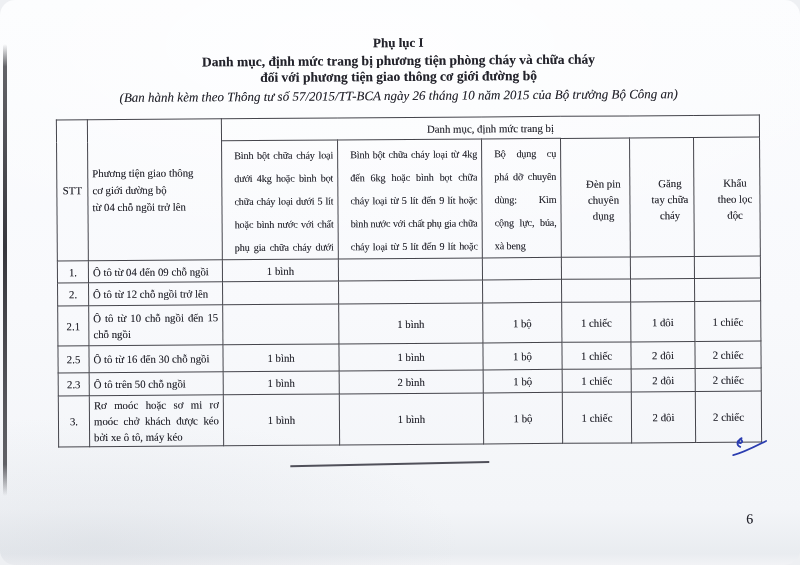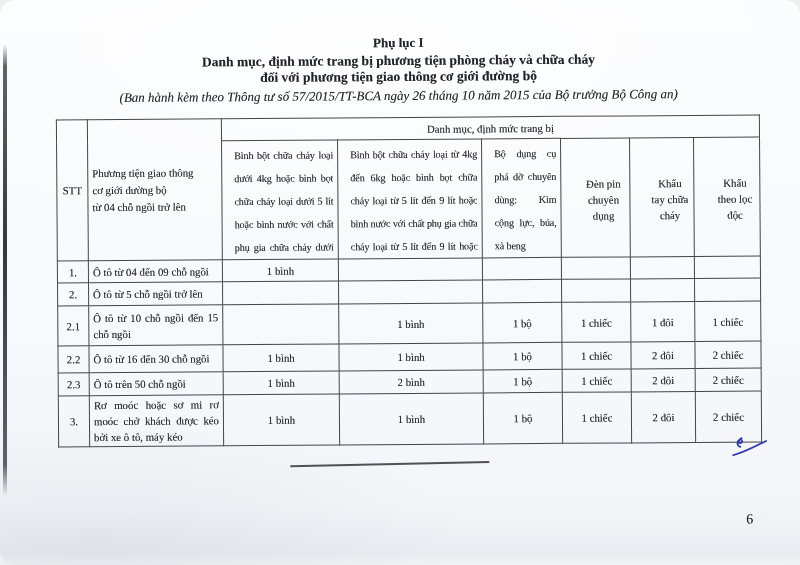--- a/index.html
+++ b/index.html
@@ -94,55 +94,55 @@
         <th class="eq just">
               <div class="eqbox">Bình bột chữa cháy loại dưới 4kg hoặc bình bọt chữa cháy loại dưới 5 lít hoặc bình nước với chất phụ gia chữa cháy dưới 5 lít hoặc bình khí CO₂ chữa cháy loại dưới 4kg</div>
             </th>
         <th class="eq just">
               <div class="eqbox">Bình bột chữa cháy loại từ 4kg đến 6kg hoặc bình bọt chữa cháy loại từ 5 lít đến 9 lít hoặc bình nước với chất phụ gia chữa cháy loại từ 5 lít đến 9 lít hoặc bình khí CO₂ chữa cháy loại từ 4kg đến 6kg</div>
             </th>
         <th class="eq just">
               <div class="eqbox">Bộ dụng cụ phá dỡ chuyên dùng: Kìm cộng lực, búa, xà beng</div>
             </th>
         <th class="eq ctr">Đèn pin chuyên dụng</th>
-        <th class="eq ctr">Khẩu tay chữa cháy</th>
+        <th class="eq ctr">Găng tay chữa cháy</th>
         <th class="eq ctr">Khẩu theo lọc độc</th>
       </tr>
       <tr style="height:22px">
         <td class="stt">1.</td>
         <td class="veh">Ô tô từ 04 đến 09 chỗ ngồi</td>
         <td class="val">1 bình</td>
         <td class="val"></td>
         <td class="val"></td>
         <td class="val"></td>
         <td class="val"></td>
         <td class="val"></td>
       </tr>
       <tr style="height:23px">
         <td class="stt">2.</td>
-        <td class="veh">Ô tô từ 5 chỗ ngồi trở lên</td>
+        <td class="veh">Ô tô từ 12 chỗ ngồi trở lên</td>
         <td class="val"></td>
         <td class="val"></td>
         <td class="val"></td>
         <td class="val"></td>
         <td class="val"></td>
         <td class="val"></td>
       </tr>
       <tr style="height:40px">
         <td class="stt">2.1</td>
         <td class="veh">Ô tô từ 10 chỗ ngồi đến 15 chỗ ngồi</td>
         <td class="val"></td>
         <td class="val">1 bình</td>
         <td class="val">1 bộ</td>
         <td class="val">1 chiếc</td>
         <td class="val">1 đôi</td>
         <td class="val">1 chiếc</td>
       </tr>
       <tr style="height:27px">
-        <td class="stt">2.2</td>
+        <td class="stt">2.5</td>
         <td class="veh">Ô tô từ 16 đến 30 chỗ ngồi</td>
         <td class="val">1 bình</td>
         <td class="val">1 bình</td>
         <td class="val">1 bộ</td>
         <td class="val">1 chiếc</td>
         <td class="val">2 đôi</td>
         <td class="val">2 chiếc</td>
       </tr>
       <tr style="height:23px">
         <td class="stt">2.3</td>

